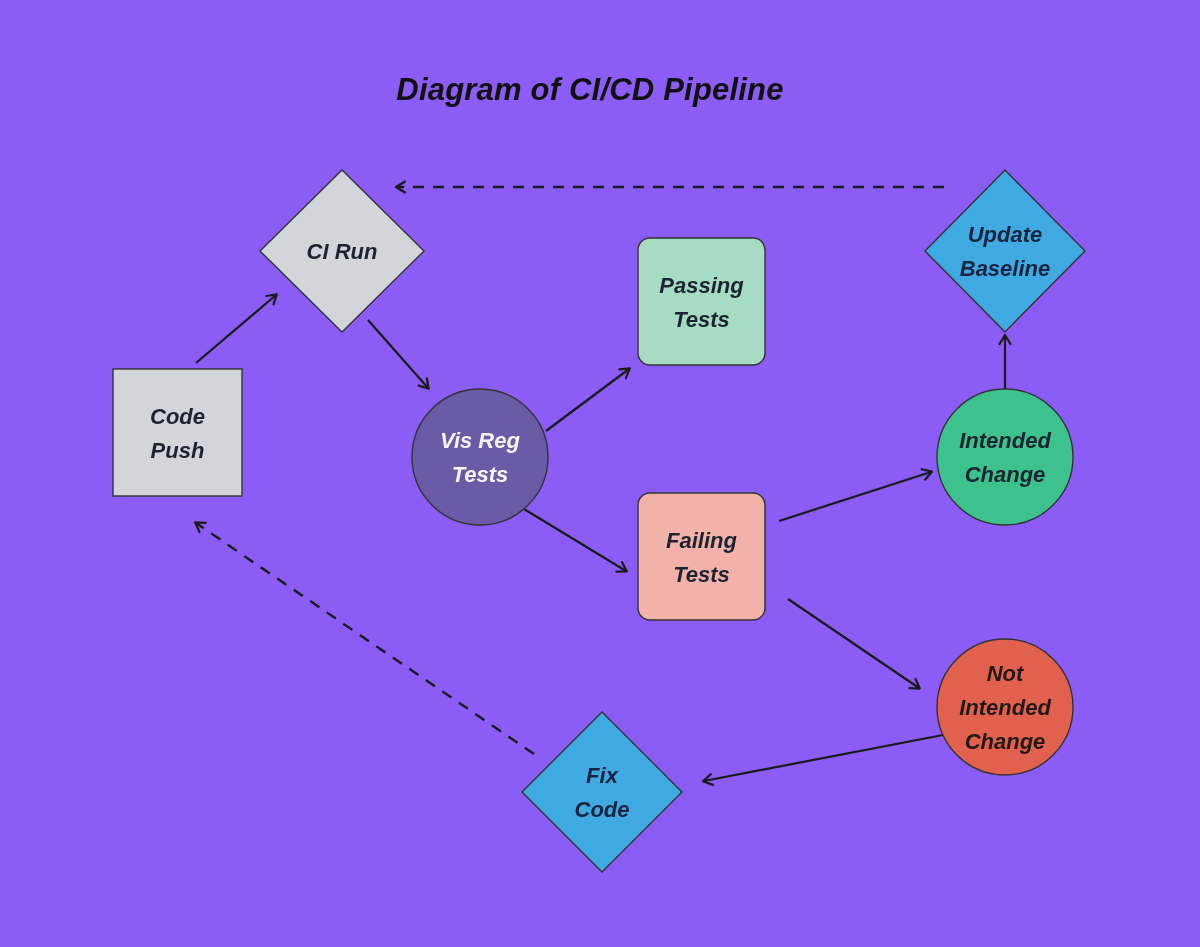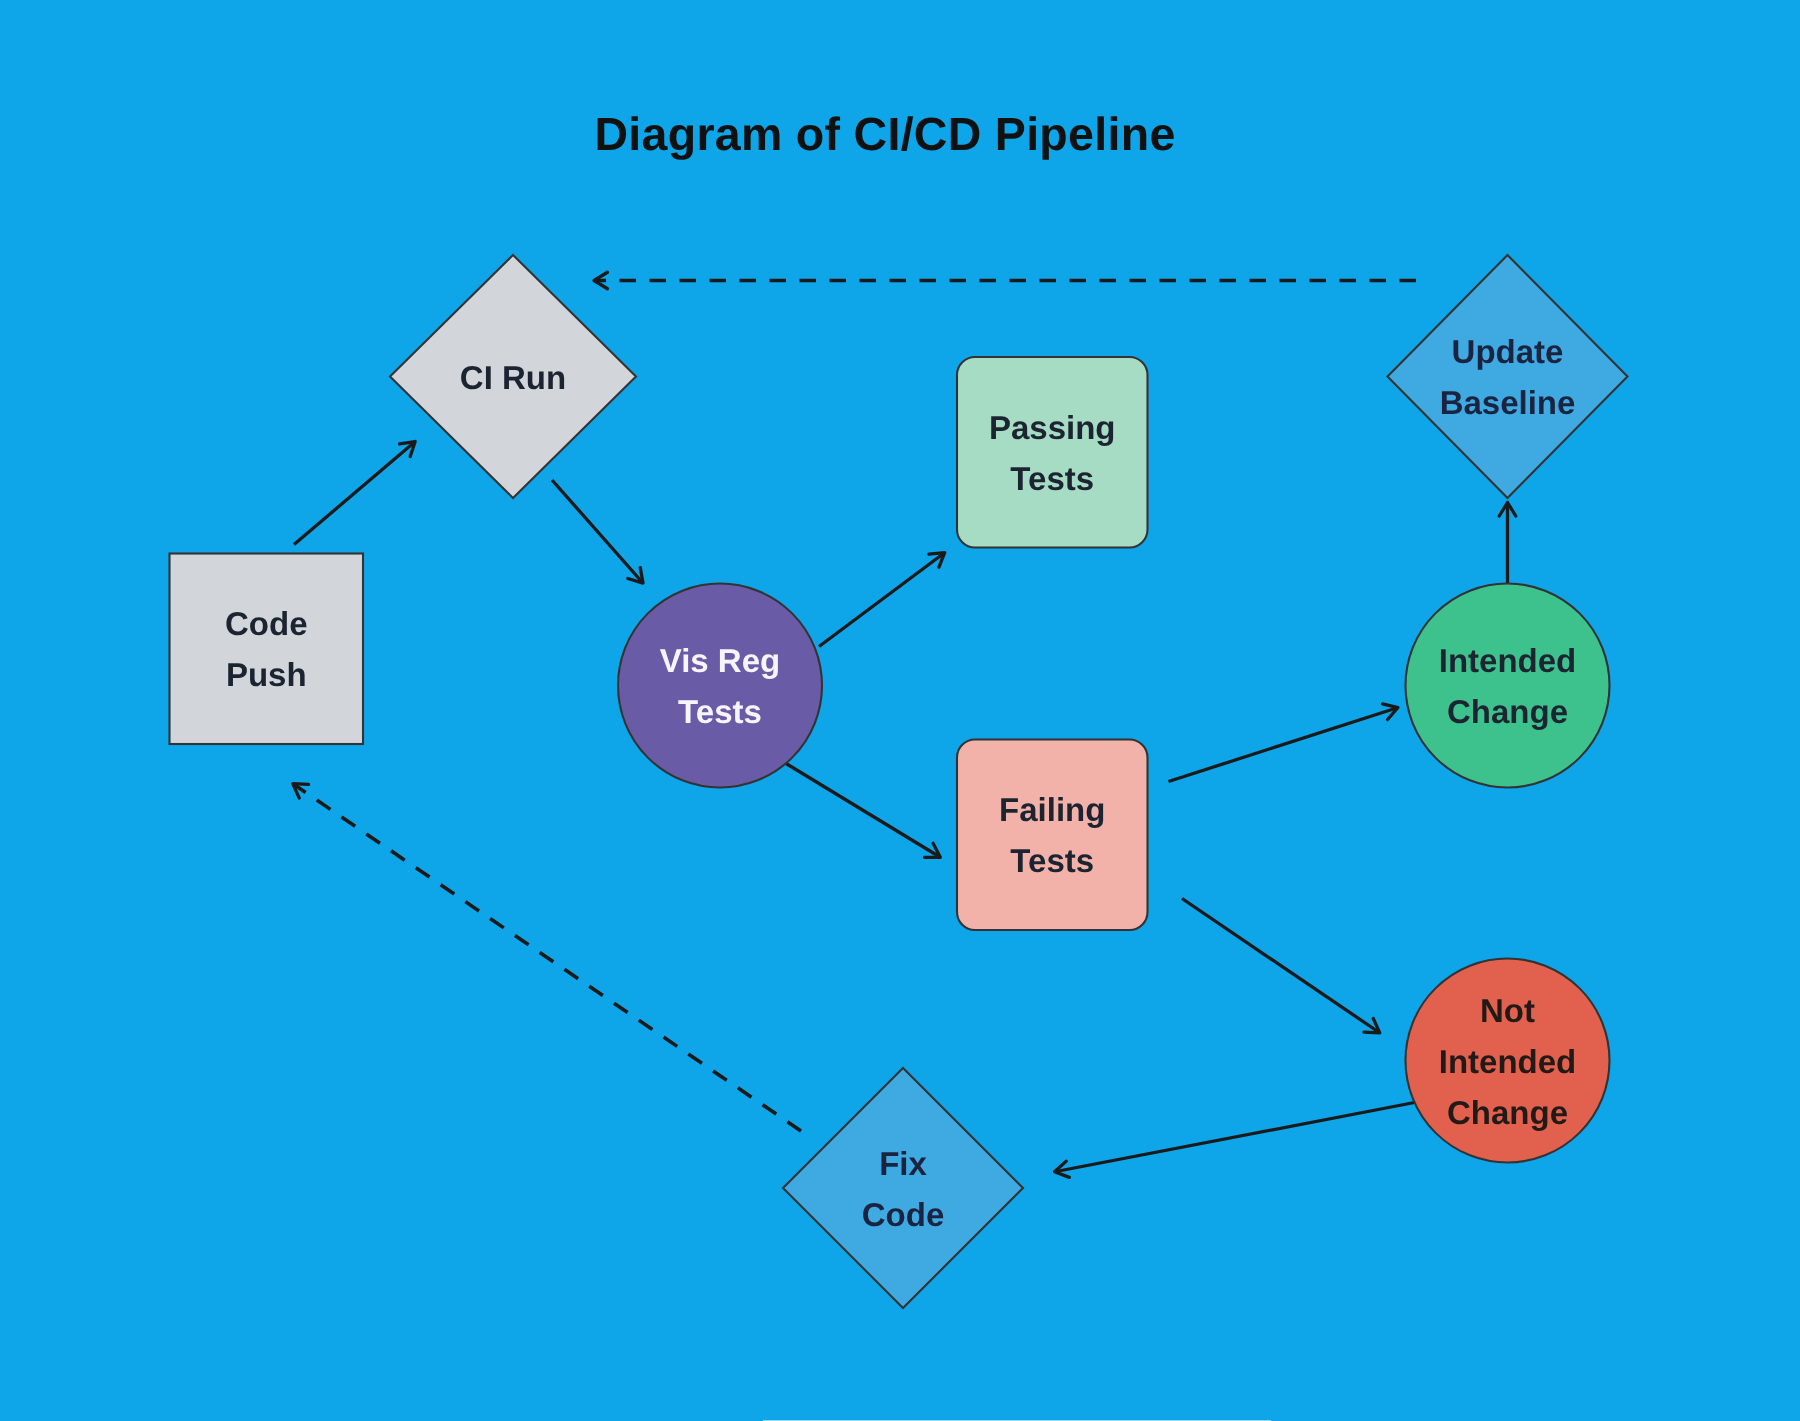--- a/index.html
+++ b/index.html
@@ -5,22 +5,23 @@
   html, body {
     margin: 0;
     padding: 0;
     background: #ffffff;
     font-family: "Liberation Sans", "DejaVu Sans", sans-serif;
   }
   .stage {
     position: relative;
     width: 1200px;
     height: 947px;
-    background: #0ea5e9;
+    background: #8b5cf6;
     overflow: hidden;
+    font-style: italic;
   }
   .diagram-title {
     position: absolute;
     top: 72px;
     left: 0;
     width: 1180px;
     margin: 0;
     text-align: center;
     font-size: 31px;
     font-weight: 700;

